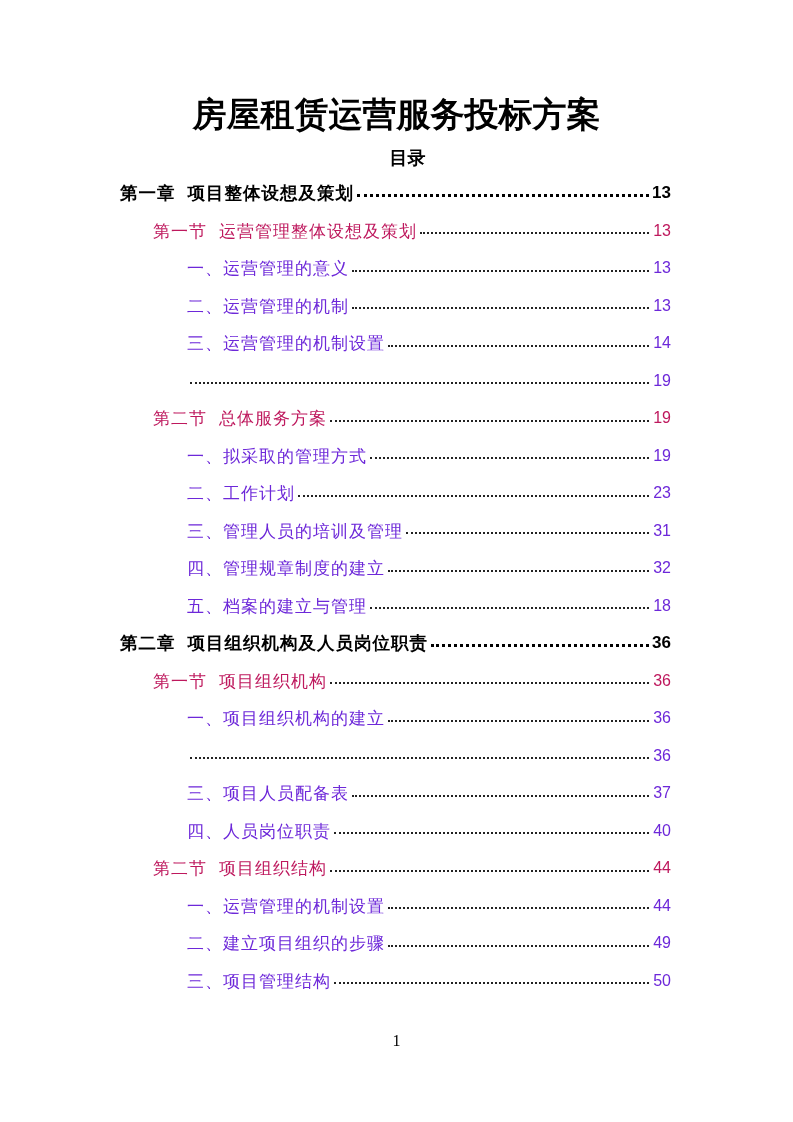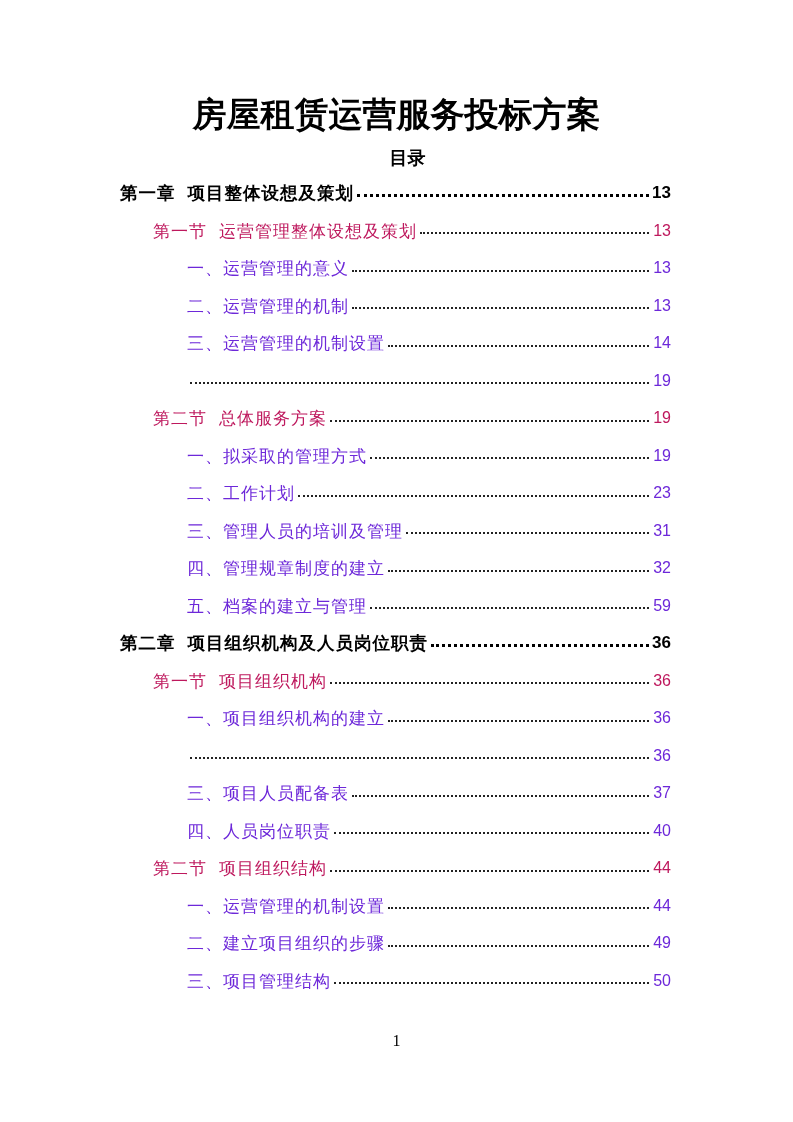--- a/index.html
+++ b/index.html
@@ -169,21 +169,21 @@
       <span class="toc-page">31</span>
     </div>
     <div class="toc-row level-3" style="top:375px">
       <span class="toc-label"><span>四、</span><span>管理规章制度的建立</span></span>
       <span class="toc-dots"></span>
       <span class="toc-page">32</span>
     </div>
     <div class="toc-row level-3" style="top:412.5px">
       <span class="toc-label"><span>五、</span><span>档案的建立与管理</span></span>
       <span class="toc-dots"></span>
-      <span class="toc-page">59</span>
+      <span class="toc-page">18</span>
     </div>
     <div class="toc-row level-1" style="top:450px">
       <span class="toc-label"><span class="num">第二章</span><span>项目组织机构及人员岗位职责</span></span>
       <span class="toc-dots"></span>
       <span class="toc-page">36</span>
     </div>
     <div class="toc-row level-2" style="top:487.5px">
       <span class="toc-label"><span class="num">第一节</span><span>项目组织机构</span></span>
       <span class="toc-dots"></span>
       <span class="toc-page">36</span>

